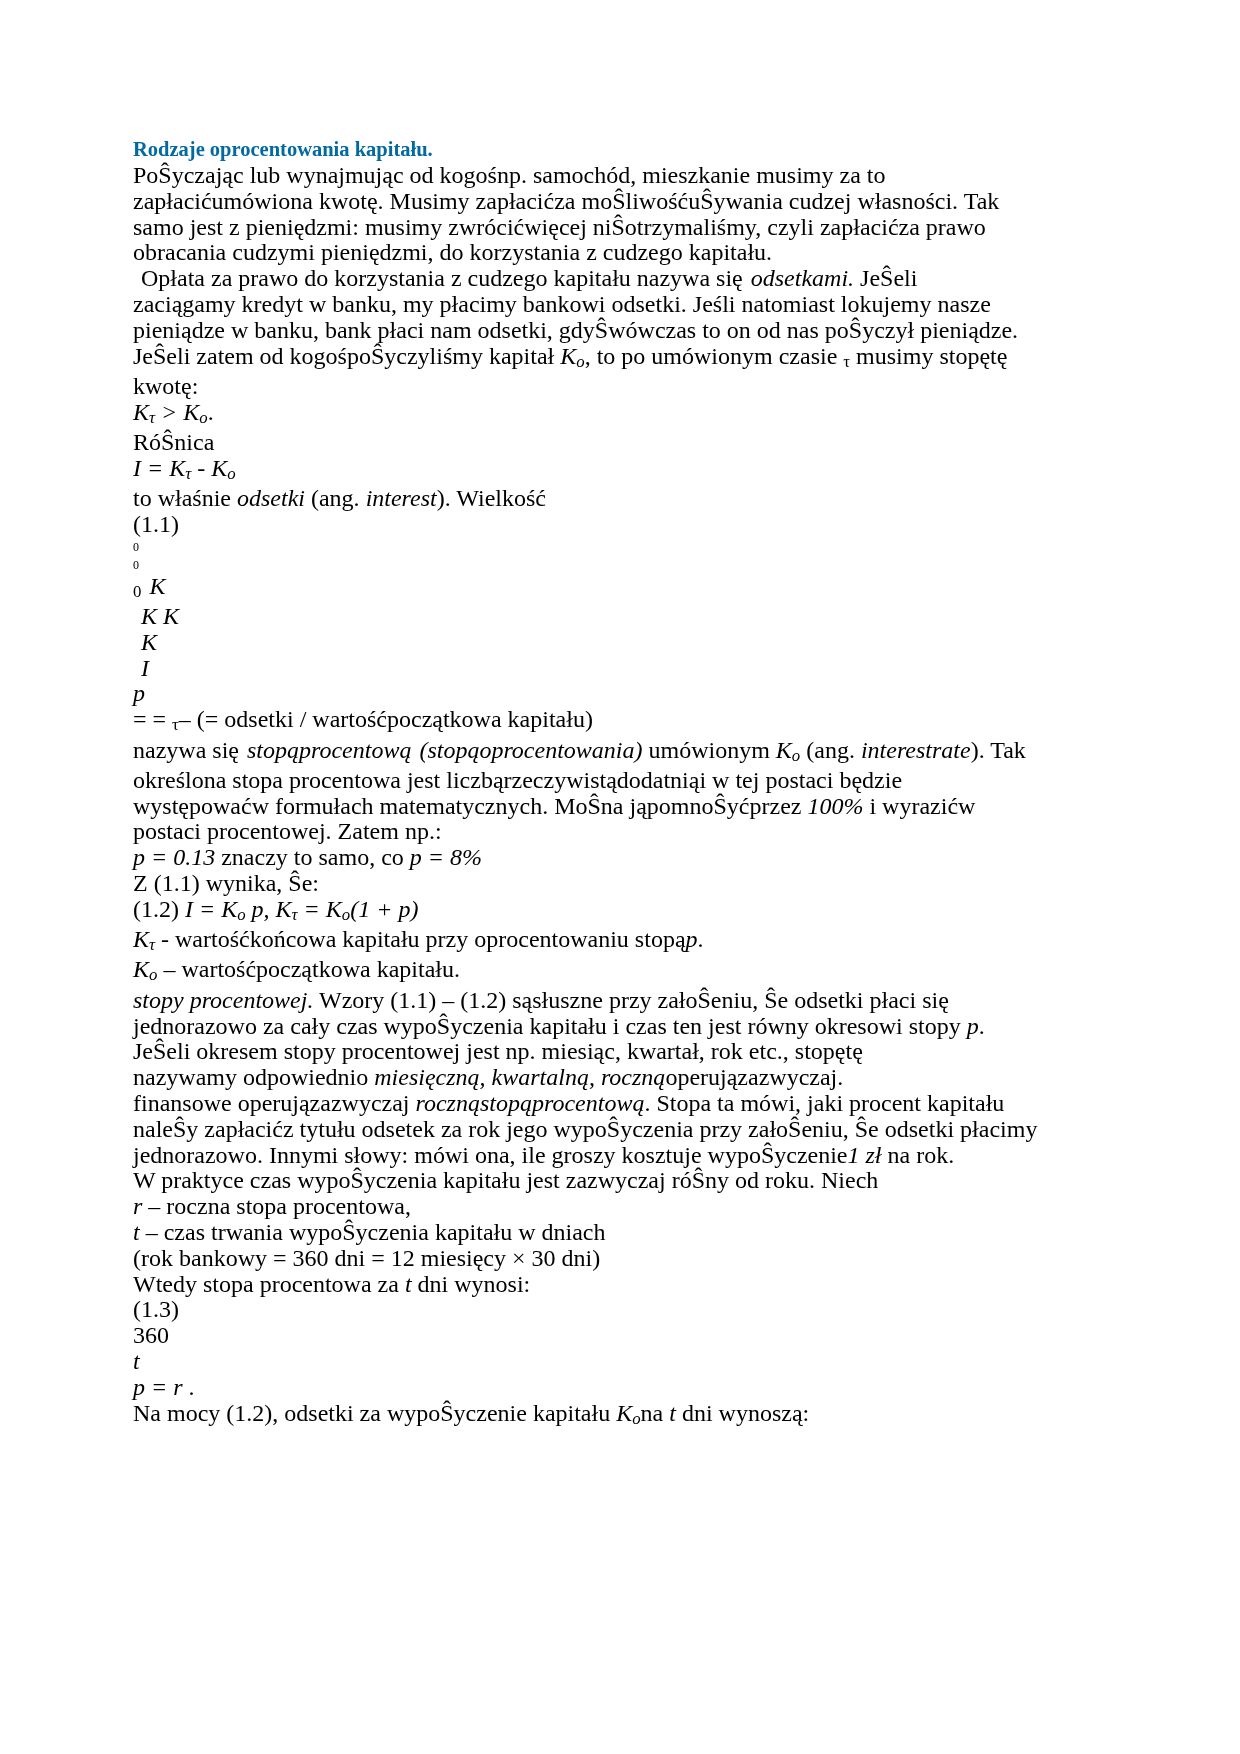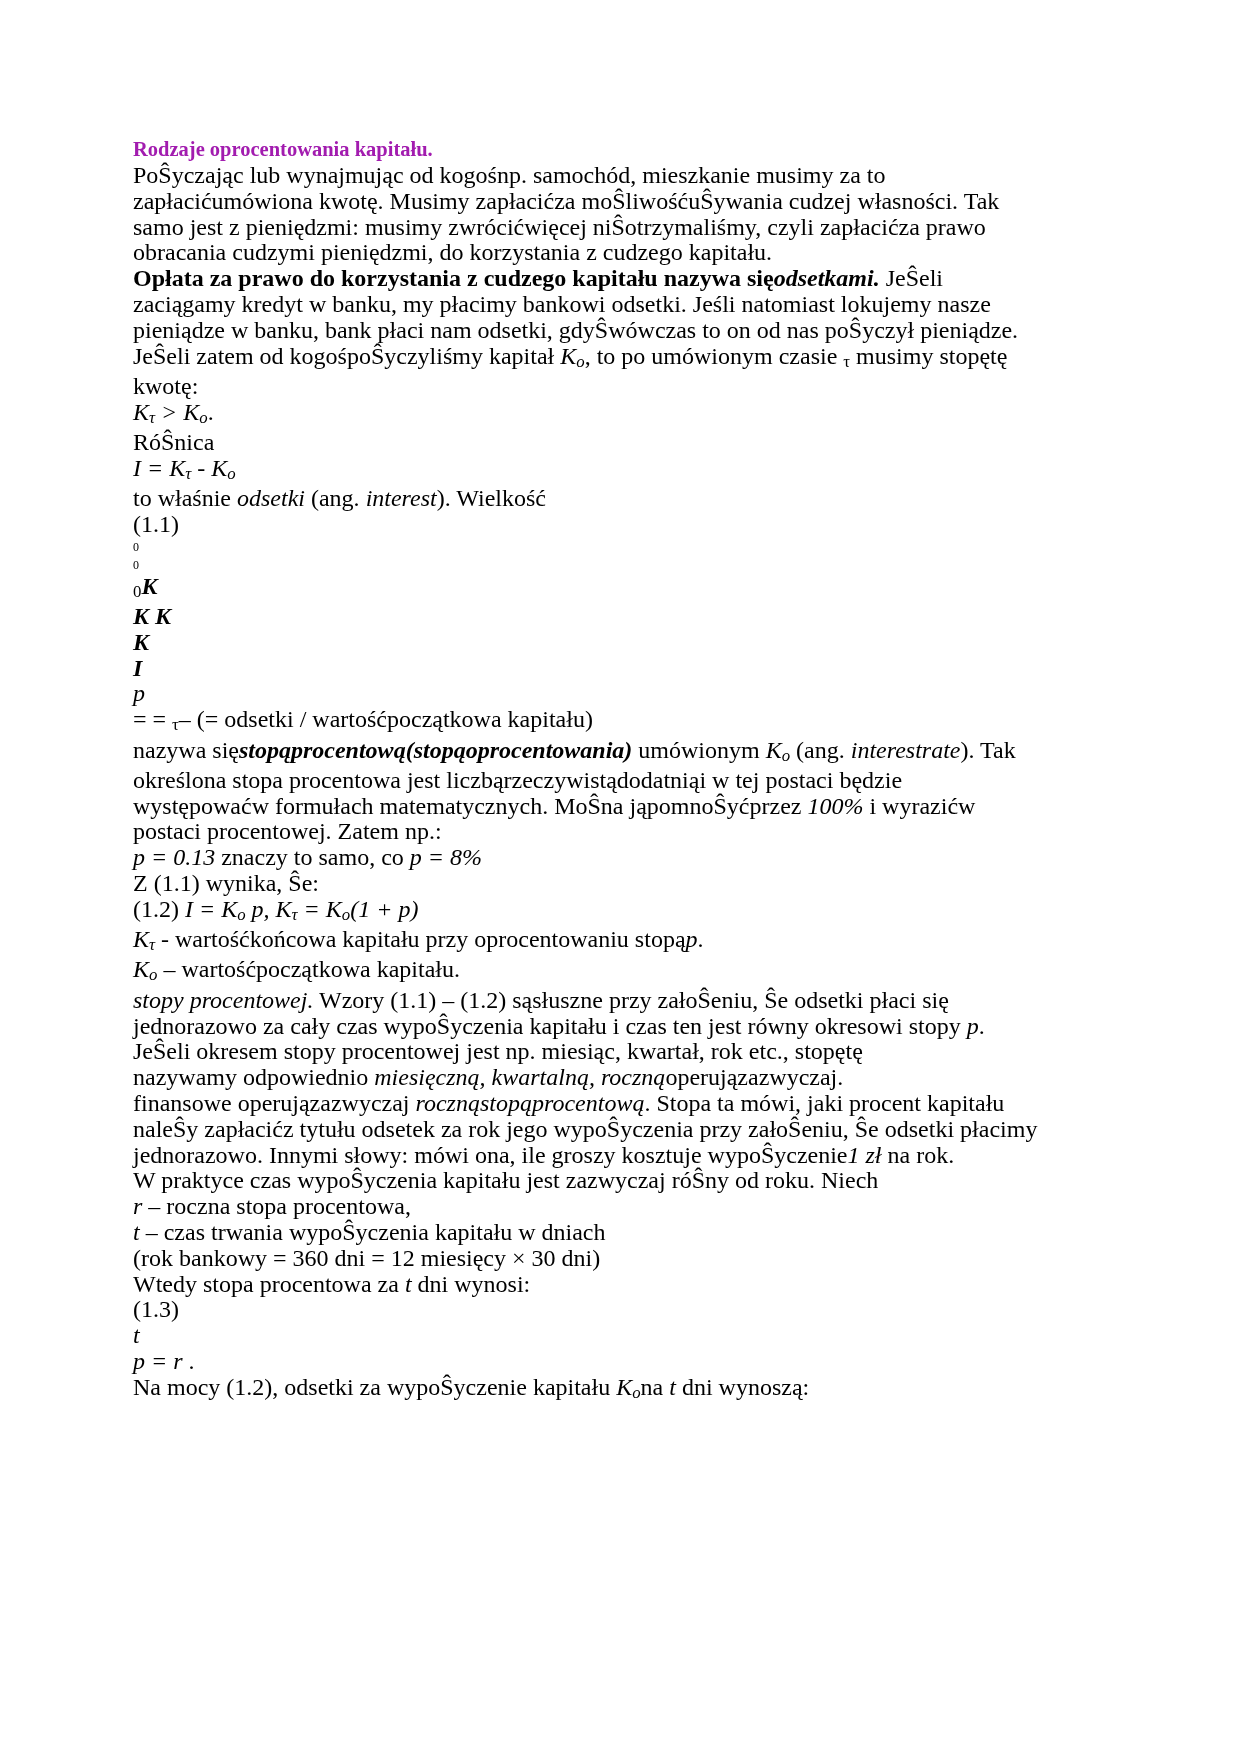--- a/index.html
+++ b/index.html
@@ -26,32 +26,32 @@
   }
   .line {
     font-size: 24px;
     line-height: 25.8px;
     white-space: pre-wrap;
   }
   .line.tiny {
     font-size: 12px;
     line-height: 18px;
   }
-  .b { font-weight: bold; }
+  .b { font-weight: normal; margin-left: 8px; }
   .i { font-style: italic; }
   .sub {
     font-size: 70%;
     vertical-align: -0.15em;
   }
 </style>
 </head>
 <body style="background: rgb(255, 255, 255);">
 
 <div class="page">
-  <h1 class="title" style="color: #a21caf;">Rodzaje oprocentowania kapitału.</h1>
+  <h1 class="title" style="color: #0369a1;">Rodzaje oprocentowania kapitału.</h1>
   <div id="doc-body">
       <div class="line"><span>PoŜyczając lub wynajmując od kogośnp. samochód, mieszkanie musimy za to</span></div>
       <div class="line"><span>zapłacićumówiona kwotę. Musimy zapłacićza moŜliwośćuŜywania cudzej własności. Tak</span></div>
       <div class="line"><span>samo jest z pieniędzmi: musimy zwrócićwięcej niŜotrzymaliśmy, czyli zapłacićza prawo</span></div>
       <div class="line"><span>obracania cudzymi pieniędzmi, do korzystania z cudzego kapitału.</span></div>
       <div class="line"><span class="b">Opłata za prawo do korzystania z cudzego kapitału nazywa się</span><span class="b i">odsetkami.</span><span> JeŜeli</span></div>
       <div class="line"><span>zaciągamy kredyt w banku, my płacimy bankowi odsetki. Jeśli natomiast lokujemy nasze</span></div>
       <div class="line"><span>pieniądze w banku, bank płaci nam odsetki, gdyŜwówczas to on od nas poŜyczył pieniądze.</span></div>
       <div class="line"><span>JeŜeli zatem od kogośpoŜyczyliśmy kapitał </span><span class="i">K</span><span class="i sub">o</span><span>, to po umówionym czasie </span><span class="sub">τ</span><span> musimy stopętę</span></div>
       <div class="line"><span>kwotę:</span></div>
@@ -83,17 +83,18 @@
       <div class="line"><span>nazywamy odpowiednio </span><span class="i">miesięczną, kwartalną, roczną</span><span>operujązazwyczaj.</span></div>
       <div class="line"><span>finansowe operujązazwyczaj </span><span class="i">rocznąstopąprocentową</span><span>. Stopa ta mówi, jaki procent kapitału</span></div>
       <div class="line"><span>naleŜy zapłacićz tytułu odsetek za rok jego wypoŜyczenia przy załoŜeniu, Ŝe odsetki płacimy</span></div>
       <div class="line"><span>jednorazowo. Innymi słowy: mówi ona, ile groszy kosztuje wypoŜyczenie</span><span class="i">1 zł</span><span> na rok.</span></div>
       <div class="line"><span>W praktyce czas wypoŜyczenia kapitału jest zazwyczaj róŜny od roku. Niech</span></div>
       <div class="line"><span class="i">r</span><span> – roczna stopa procentowa,</span></div>
       <div class="line"><span class="i">t</span><span> – czas trwania wypoŜyczenia kapitału w dniach</span></div>
       <div class="line"><span>(rok bankowy = 360 dni = 12 miesięcy × 30 dni)</span></div>
       <div class="line"><span>Wtedy stopa procentowa za </span><span class="i">t</span><span> dni wynosi:</span></div>
       <div class="line"><span>(1.3)</span></div>
+      <div class="line"><span>360</span></div>
       <div class="line"><span class="i">t</span></div>
       <div class="line"><span class="i">p = r</span><span> .</span></div>
       <div class="line"><span>Na mocy (1.2), odsetki za wypoŜyczenie kapitału </span><span class="i">K</span><span class="i sub">o</span><span>na </span><span class="i">t</span><span> dni wynoszą:</span></div>
     </div>
 </div>
 
 </body></html>

